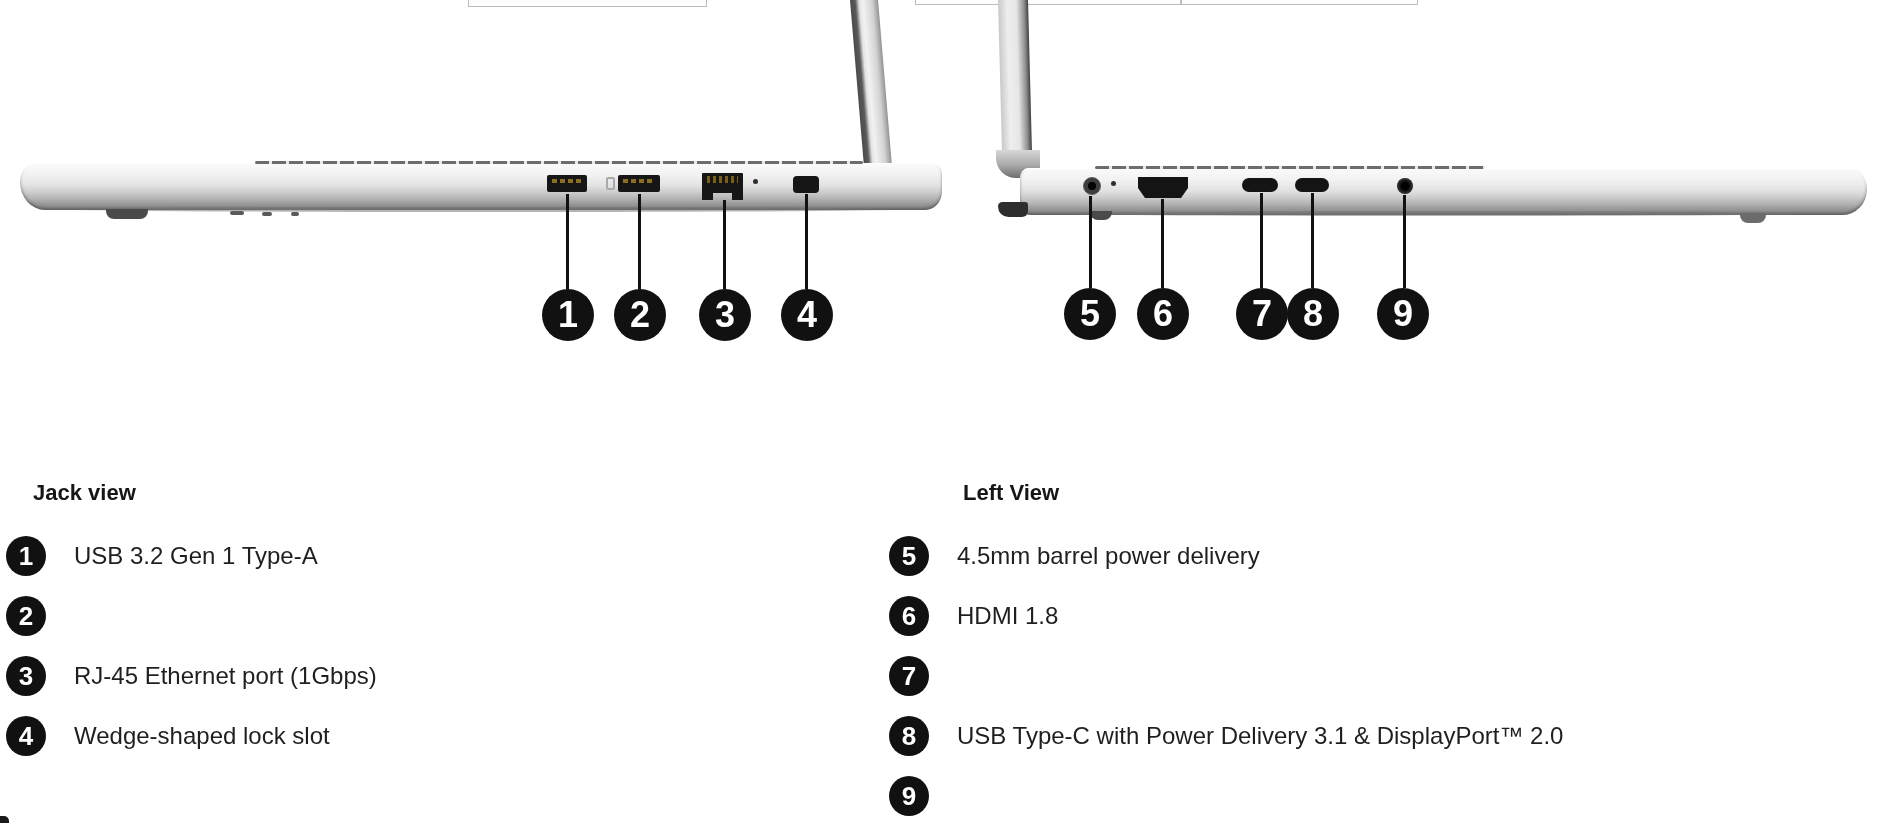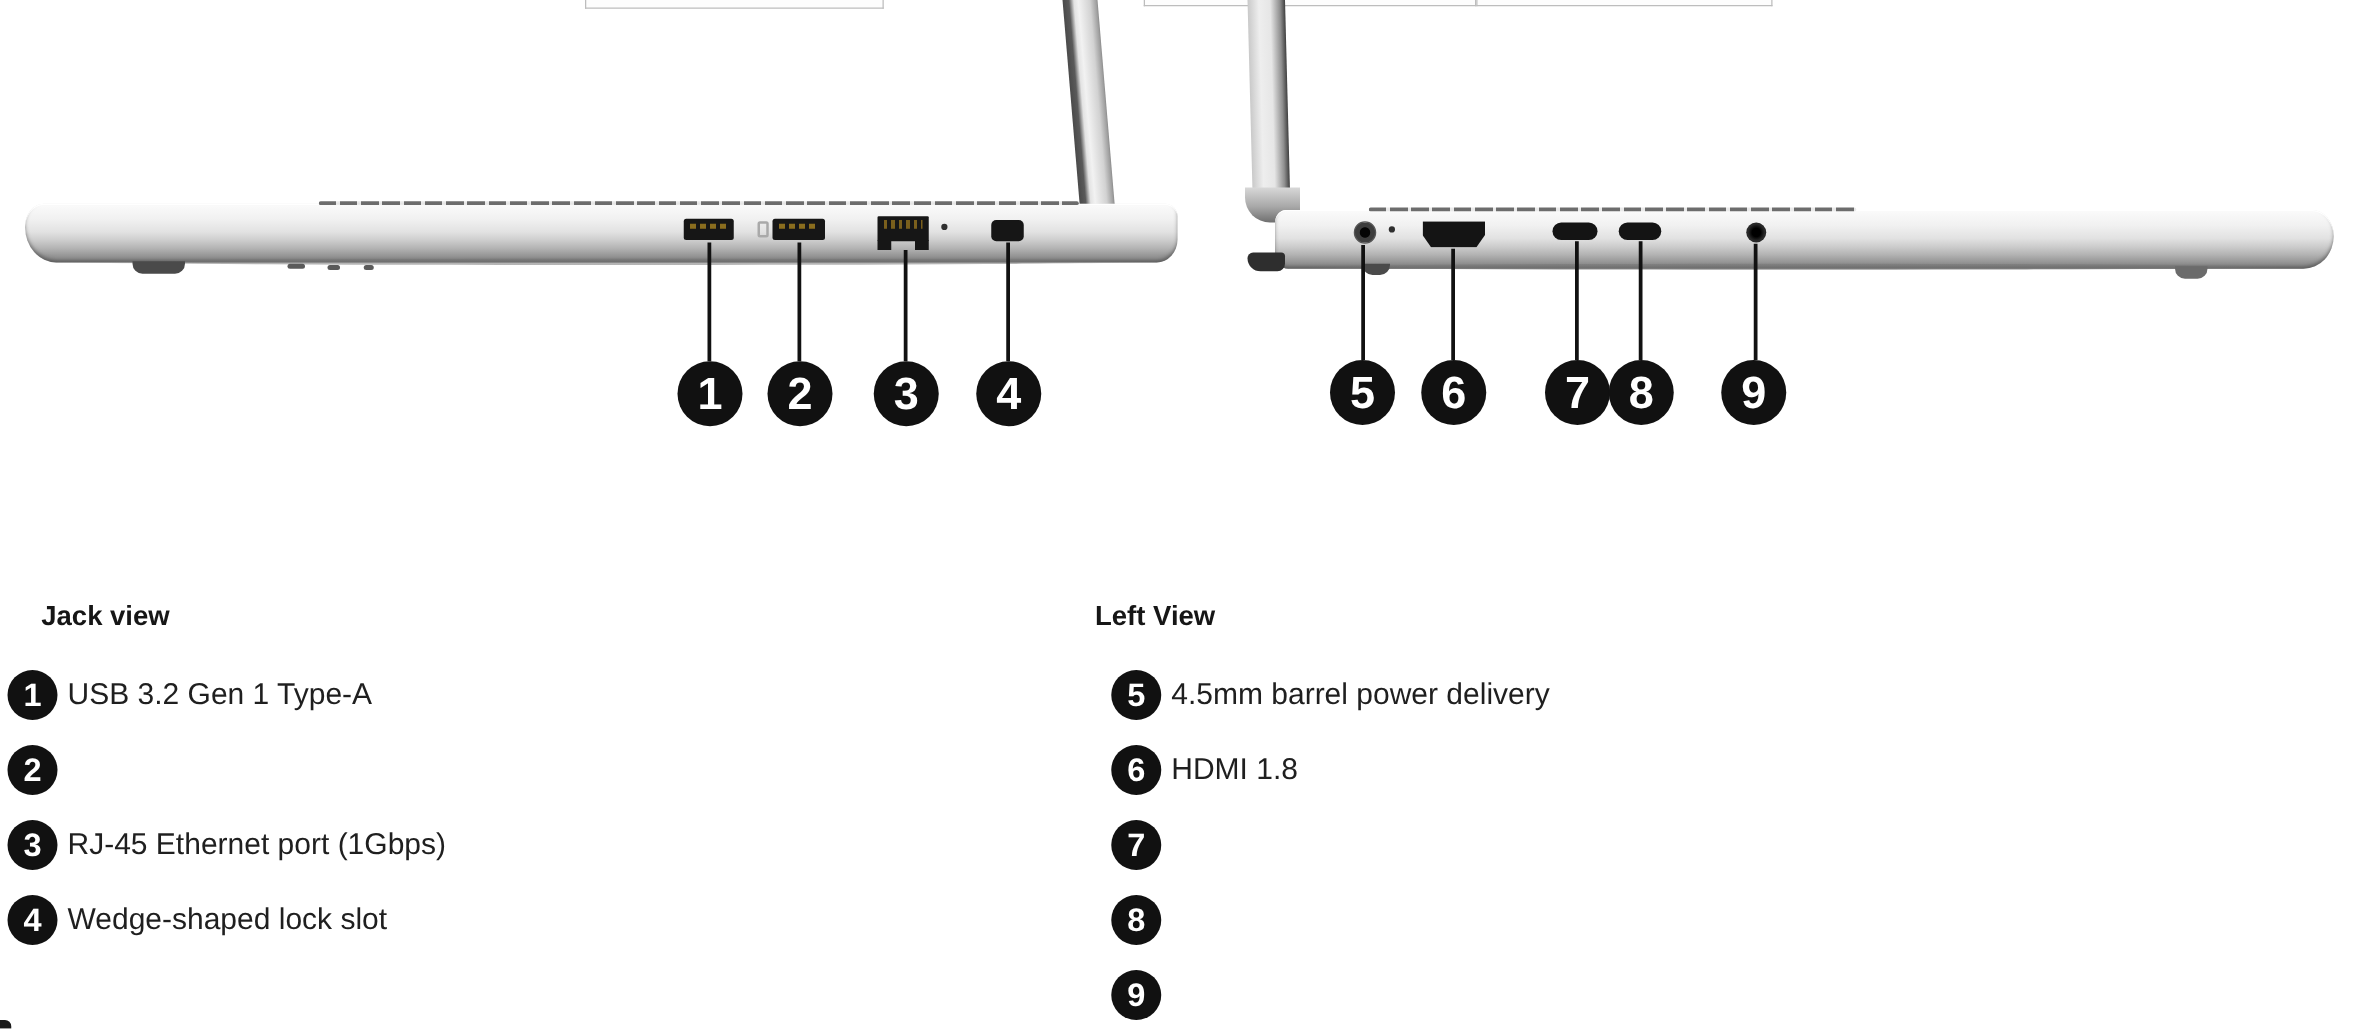--- a/index.html
+++ b/index.html
@@ -62,21 +62,21 @@
     font-size:36px;font-weight:bold;line-height:1;
   }
 
   
   .legend-heading{font-size:22px;font-weight:bold;color:#161616;}
   .legend-row{display:flex;align-items:center;height:40px;}
   .legend-circle{
     width:40px;height:40px;border-radius:50%;background:#111111;color:#ffffff;flex:0 0 40px;
     display:flex;align-items:center;justify-content:center;font-size:26px;font-weight:bold;line-height:1;
   }
-  .legend-label{margin-left:8px;font-size:24px;color:#1f1f1f;white-space:nowrap;}
+  .legend-label{margin-left:28px;font-size:24px;color:#1f1f1f;white-space:nowrap;}
 
   .corner-mark{background:#1a1a1a;border-radius:0 5px 0 0;}
 </style>
 </head>
 <body>
 
 <div id="stage">
 
   <div class="abs" style="left:0;top:0;width:950px;height:350px;">
 
@@ -197,21 +197,21 @@
       </div>
     <div class="legend-label">RJ-45 Ethernet port (1Gbps)</div>
   </div>
   <div class="abs legend-row" style="left:6px;top:716px;">
     <div class="legend-circle">
         <span>4</span>
       </div>
     <div class="legend-label">Wedge-shaped lock slot</div>
   </div>
 
-  <div class="abs legend-heading" style="left:876px;top:480px;">Left View</div>
+  <div class="abs legend-heading" style="left:963px;top:480px;">Left View</div>
 
   <div class="abs legend-row" style="left:889px;top:536px;">
     <div class="legend-circle">
         <span>5</span>
       </div>
     <div class="legend-label">4.5mm barrel power delivery</div>
   </div>
   <div class="abs legend-row" style="left:889px;top:596px;">
     <div class="legend-circle">
         <span>6</span>
@@ -220,20 +220,21 @@
   </div>
   <div class="abs legend-row" style="left:889px;top:656px;">
     <div class="legend-circle">
         <span>7</span>
       </div>
   </div>
   <div class="abs legend-row" style="left:889px;top:716px;">
     <div class="legend-circle">
         <span>8</span>
       </div>
+    <div class="legend-label">USB Type-C with Power Delivery 3.1 &amp; DisplayPort™ 2.0</div>
   </div>
   <div class="abs legend-row" style="left:889px;top:776px;">
     <div class="legend-circle">
         <span>9</span>
       </div>
   </div>
 
   <div class="abs corner-mark" style="left:0;top:816px;width:9px;height:7px;"></div>
 </div>
 

